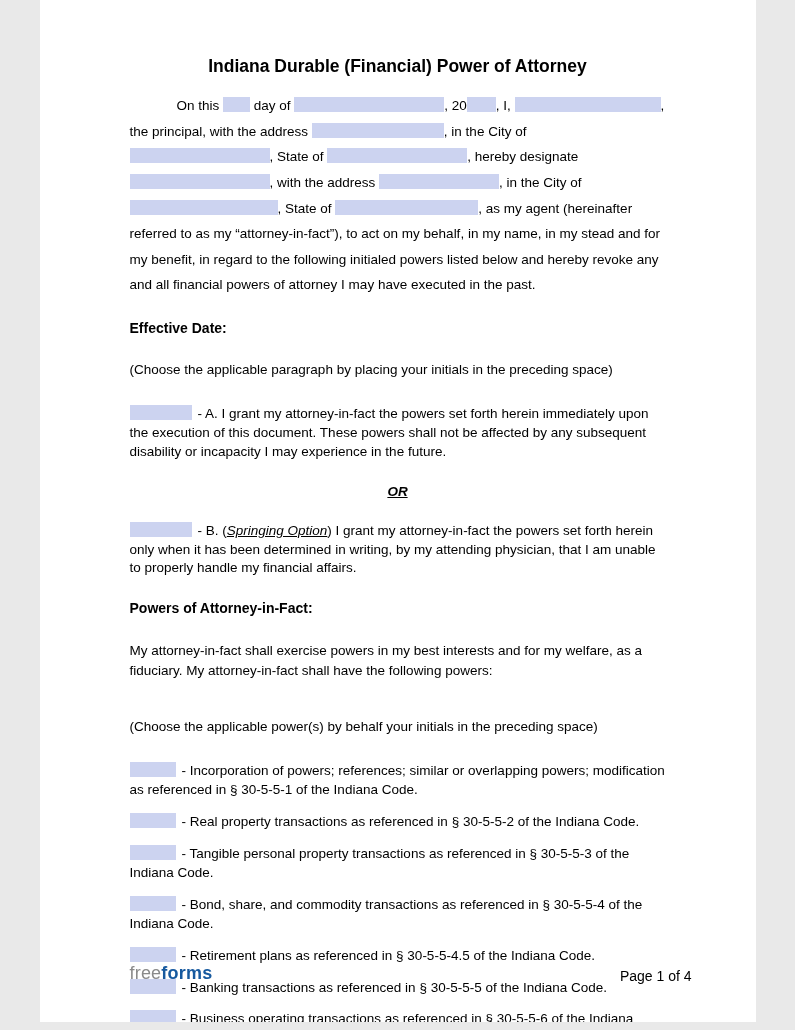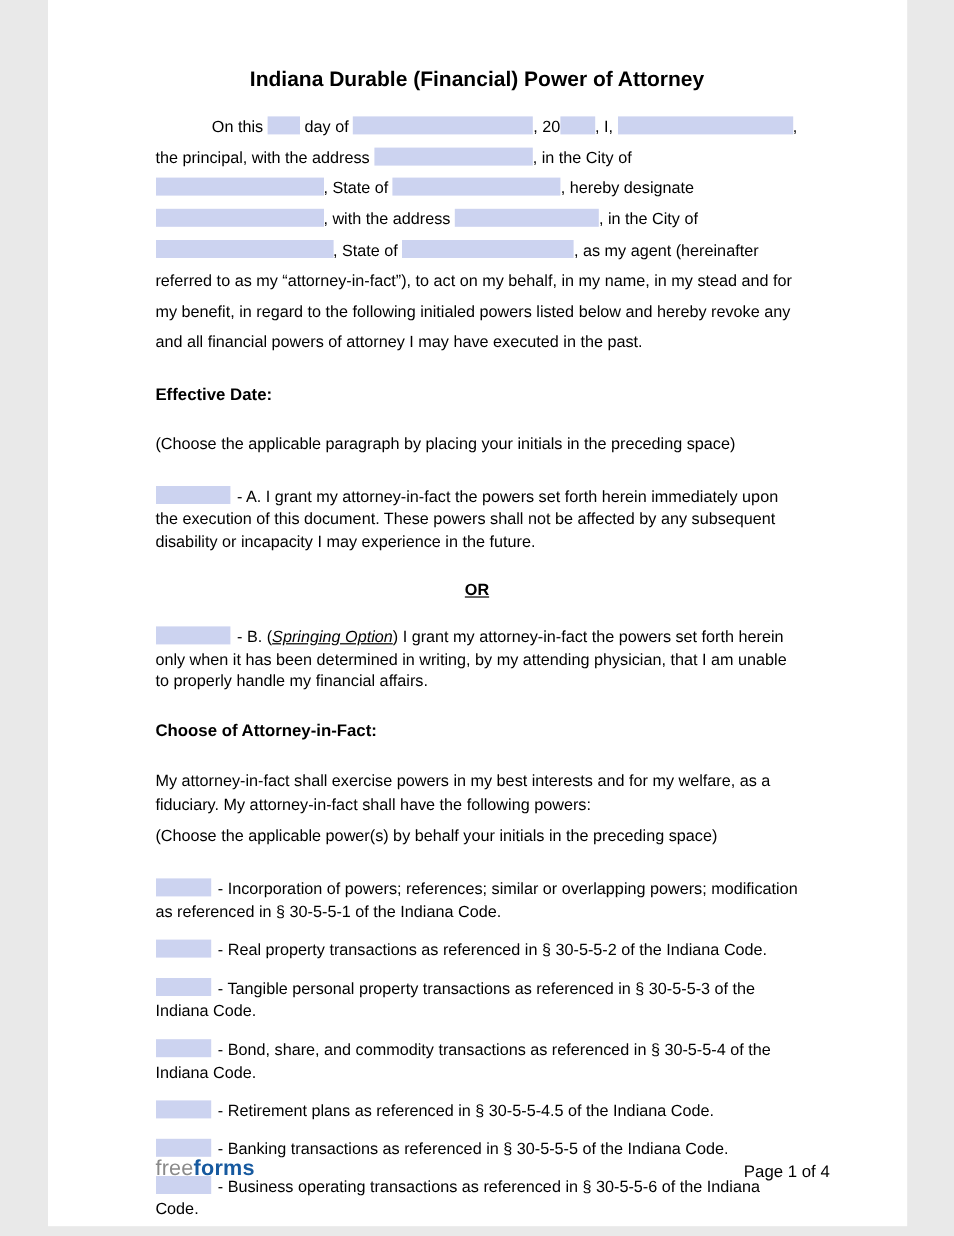--- a/index.html
+++ b/index.html
@@ -29,24 +29,25 @@
     text-indent: 47px;
     margin-bottom: 22px;
   }
   .section-heading {
     font-size: 14px;
     font-weight: bold;
     margin-bottom: 25px;
   }
   .powers-gap { margin-top: 16px; }
   .note { line-height: 1.4; margin-bottom: 25px; }
-  .para { line-height: 1.45; margin-bottom: 8px; }
+  .para { line-height: 1.45; margin-bottom: 38px; }
   .option { line-height: 1.4; margin-bottom: 22px; }
   .or-divider { text-align: center; margin-bottom: 23px; }
   .or-text {
+    font-style: italic;
     font-weight: bold;
     text-decoration: underline;
   }
   .springing { font-style: italic; text-decoration: underline; }
   .power-item { line-height: 1.4; margin-bottom: 13px; }
   .blank {
     display: inline-block;
     height: 15px;
     background: #ccd3f0;
     vertical-align: -2px;
@@ -93,21 +94,21 @@
     <h2 class="section-heading">Effective Date:</h2>
 
     <p class="note">(Choose the applicable paragraph by placing your initials in the preceding space)</p>
 
     <p class="option"><span class="blank w-initials gap"></span><span>- A. I grant my attorney-in-fact the powers set forth herein immediately upon the execution of this document. These powers shall not be affected by any subsequent disability or incapacity I may experience in the future.</span></p>
 
     <p class="or-divider"><span class="or-text">OR</span></p>
 
     <p class="option"><span class="blank w-initials gap"></span><span>- B. (</span><span class="springing">Springing Option</span><span>) I grant my attorney-in-fact the powers set forth herein only when it has been determined in writing, by my attending physician, that I am unable to properly handle my financial affairs.</span></p>
 
-    <h2 class="section-heading powers-gap">Choose of Attorney-in-Fact:</h2>
+    <h2 class="section-heading powers-gap">Powers of Attorney-in-Fact:</h2>
 
     <p class="para">My attorney-in-fact shall exercise powers in my best interests and for my welfare, as a fiduciary. My attorney-in-fact shall have the following powers:</p>
 
     <p class="note">(Choose the applicable power(s) by behalf your initials in the preceding space)</p>
 
     <p class="power-item"><span class="blank w-initials-sm gap"></span><span>- Incorporation of powers; references; similar or overlapping powers; modification as referenced in § 30-5-5-1 of the Indiana Code.</span></p>
 
     <p class="power-item"><span class="blank w-initials-sm gap"></span><span>- Real property transactions as referenced in § 30-5-5-2 of the Indiana Code.</span></p>
 
     <p class="power-item"><span class="blank w-initials-sm gap"></span><span>- Tangible personal property transactions as referenced in § 30-5-5-3 of the Indiana Code.</span></p>

